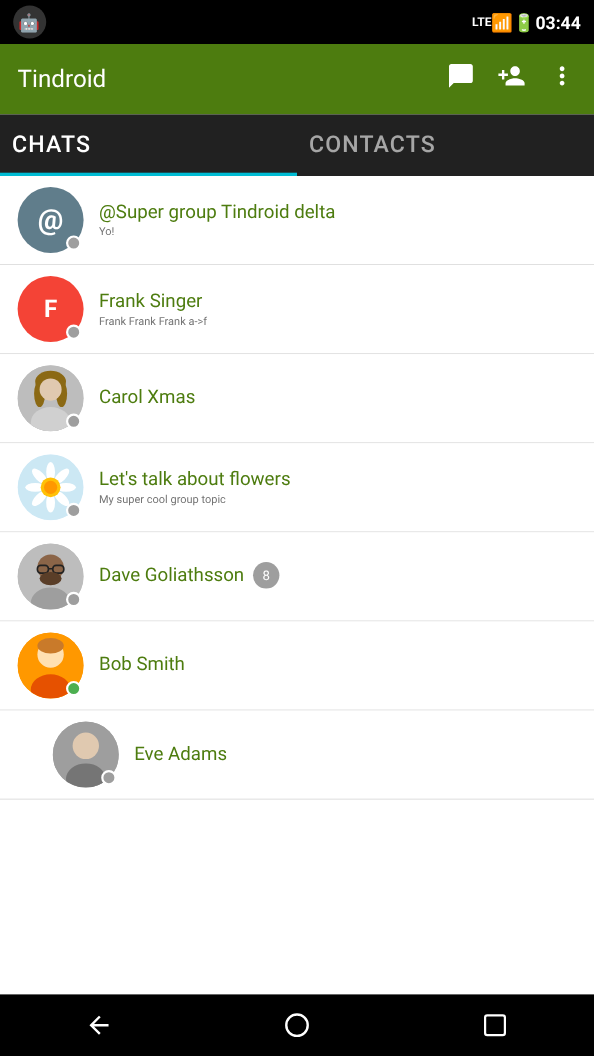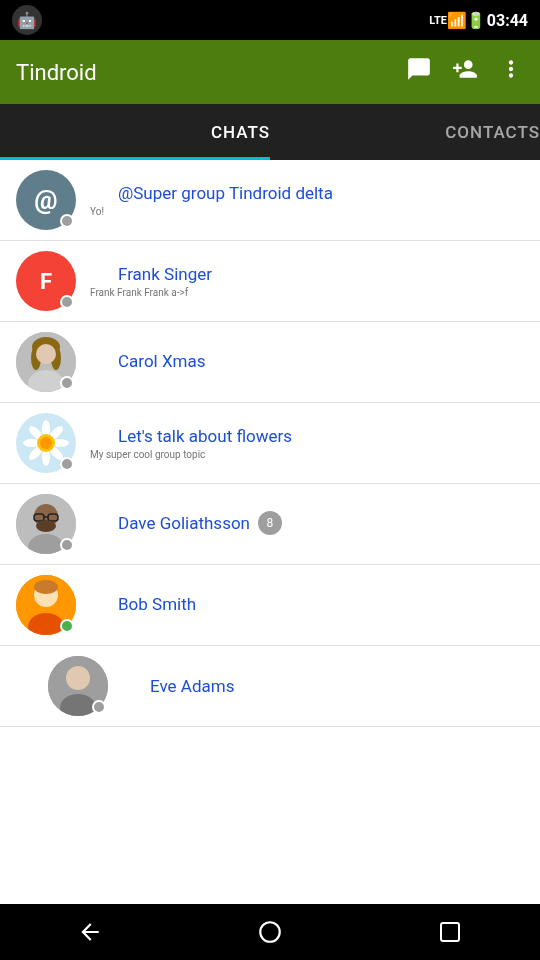--- a/index.html
+++ b/index.html
@@ -81,27 +81,28 @@
     
     .tab-bar {
       background: #212121;
       height: 56px;
       display: flex;
     }
     .tab {
       flex: 1;
       display: flex;
       align-items: center;
-      justify-content: flex-end;
-      color: #fff;
-      font-size: 17px;
+      justify-content: flex-start;
+      color: #fff;
+      font-size: 21px;
       font-weight: 500;
       letter-spacing: 1px;
       cursor: pointer;
       position: relative;
+      padding-left: 11px;
     }
     .tab.active::after {
       content: '';
       position: absolute;
       bottom: 0;
       left: 0;
       right: 0;
       height: 3px;
       background: #00BCD4;
     }
@@ -161,26 +162,25 @@
       flex: 1;
       overflow: hidden;
     }
     .chat-name-row {
       display: flex;
       align-items: center;
       gap: 8px;
     }
     .chat-name {
       font-size: 17px;
-      color: #1d4ed8;
+      color: #4d7c0f;
       font-weight: 400;
       white-space: nowrap;
       overflow: hidden;
       text-overflow: ellipsis;
-      margin-left: 28px;
     }
     .chat-message {
       font-size: 10px;
       color: #757575;
       white-space: nowrap;
       overflow: hidden;
       text-overflow: ellipsis;
       margin-top: 3px;
     }
     .badge {

